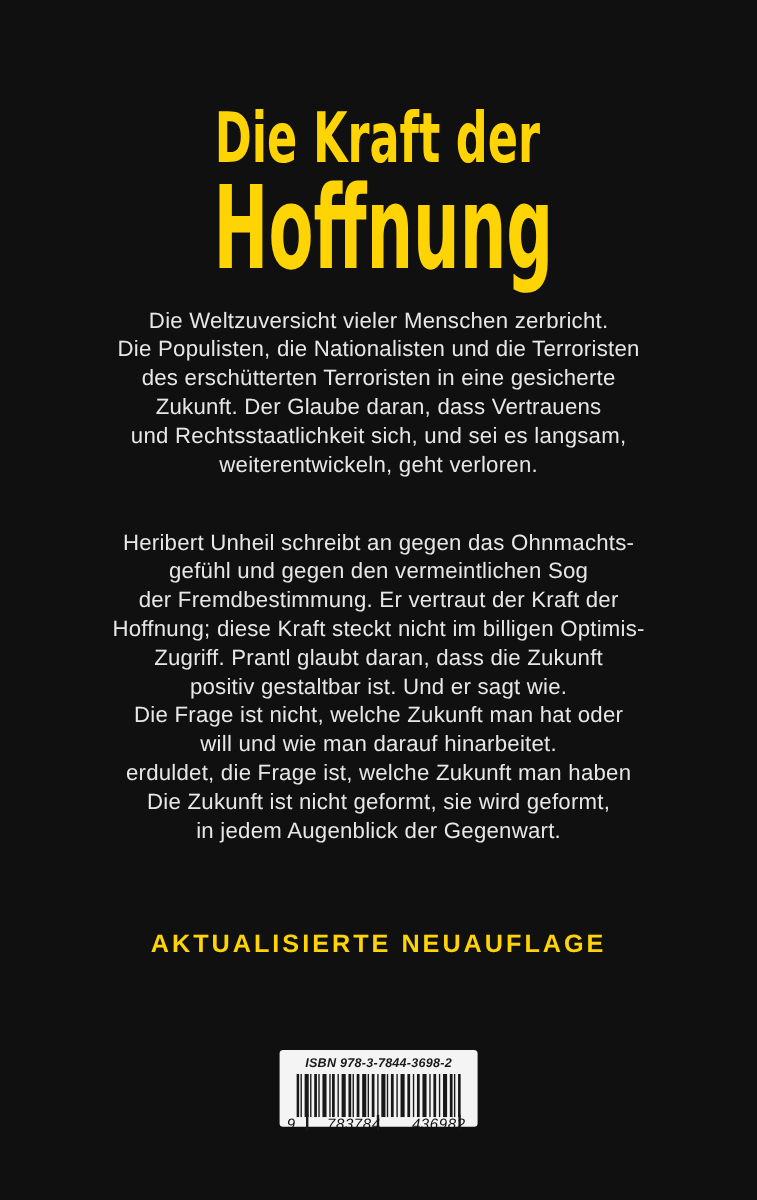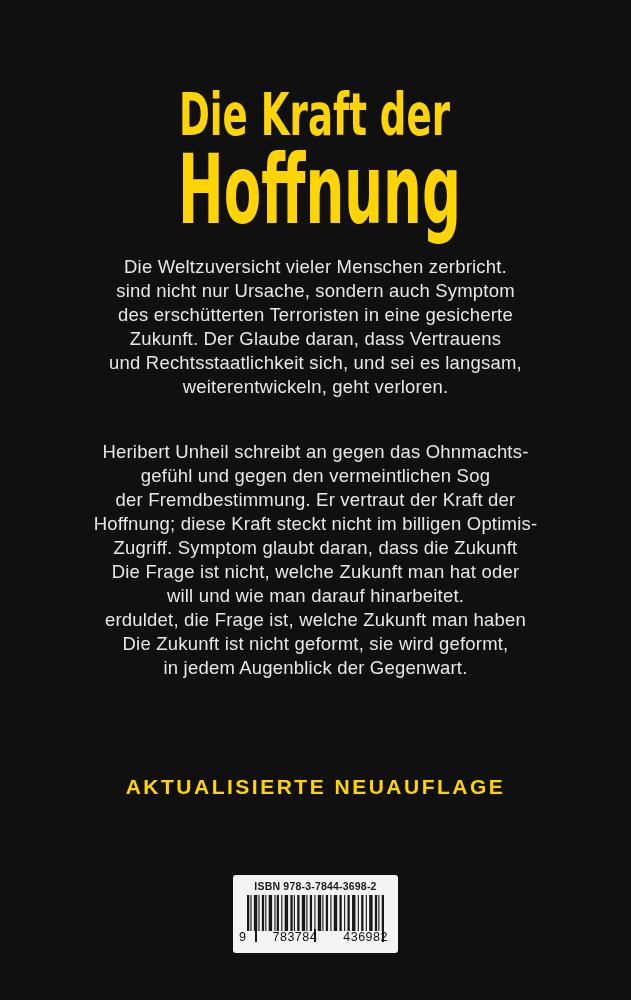--- a/index.html
+++ b/index.html
@@ -39,23 +39,24 @@
     position: absolute; top: 775px; left: 0; width: 631px;
     text-align: center;
     color: #FFD405;
     font-weight: bold; font-size: 21px;
     letter-spacing: 2.5px;
   }
 
   
   .barcode-box {
     position: absolute; left: 233px; top: 875px;
-    width: 165px; height: 78px;
+    width: 165px; height: 64px;
     background: #F4F4F4;
     border-radius: 3px;
+    font-style: italic;
   }
   .isbn-line {
     position: absolute; top: 5px; left: 0; width: 100%;
     text-align: center;
     color: #1A1A1A;
     font-size: 10.5px; font-weight: 600;
     letter-spacing: 0.2px;
   }
   .bars {
     position: absolute; left: 14px; right: 14px;
@@ -83,33 +84,34 @@
 
 <div class="cover">
 
   <svg class="title-svg" width="631" height="250" viewBox="0 0 631 250">
     <text class="title-line1" x="179" y="135" textLength="271" lengthAdjust="spacingAndGlyphs">Die Kraft der</text>
     <text class="title-line2" x="178" y="223" textLength="283" lengthAdjust="spacingAndGlyphs">Hoffnung</text>
   </svg>
 
   <div class="blurb blurb-p1">
     <div class="line">Die Weltzuversicht vieler Menschen zerbricht.</div>
-    <div class="line">sind nicht nur Ursache, sondern auch Symptom</div>
+    <div class="line">Die Populisten, die Nationalisten und die Terroristen</div>
     <div class="line">des erschütterten Terroristen in eine gesicherte</div>
     <div class="line">Zukunft. Der Glaube daran, dass Vertrauens</div>
     <div class="line">und Rechtsstaatlichkeit sich, und sei es langsam,</div>
     <div class="line">weiterentwickeln, geht verloren.</div>
   </div>
 
   <div class="blurb blurb-p2">
     <div class="line">Heribert Unheil schreibt an gegen das Ohnmachts-</div>
     <div class="line">gefühl und gegen den vermeintlichen Sog</div>
     <div class="line">der Fremdbestimmung. Er vertraut der Kraft der</div>
     <div class="line">Hoffnung; diese Kraft steckt nicht im billigen Optimis-</div>
-    <div class="line">Zugriff. Symptom glaubt daran, dass die Zukunft</div>
+    <div class="line">Zugriff. Prantl glaubt daran, dass die Zukunft</div>
+    <div class="line">positiv gestaltbar ist. Und er sagt wie.</div>
     <div class="line">Die Frage ist nicht, welche Zukunft man hat oder</div>
     <div class="line">will und wie man darauf hinarbeitet.</div>
     <div class="line">erduldet, die Frage ist, welche Zukunft man haben</div>
     <div class="line">Die Zukunft ist nicht geformt, sie wird geformt,</div>
     <div class="line">in jedem Augenblick der Gegenwart.</div>
   </div>
 
   <div class="edition">AKTUALISIERTE NEUAUFLAGE</div>
 
   <div class="barcode-box">

